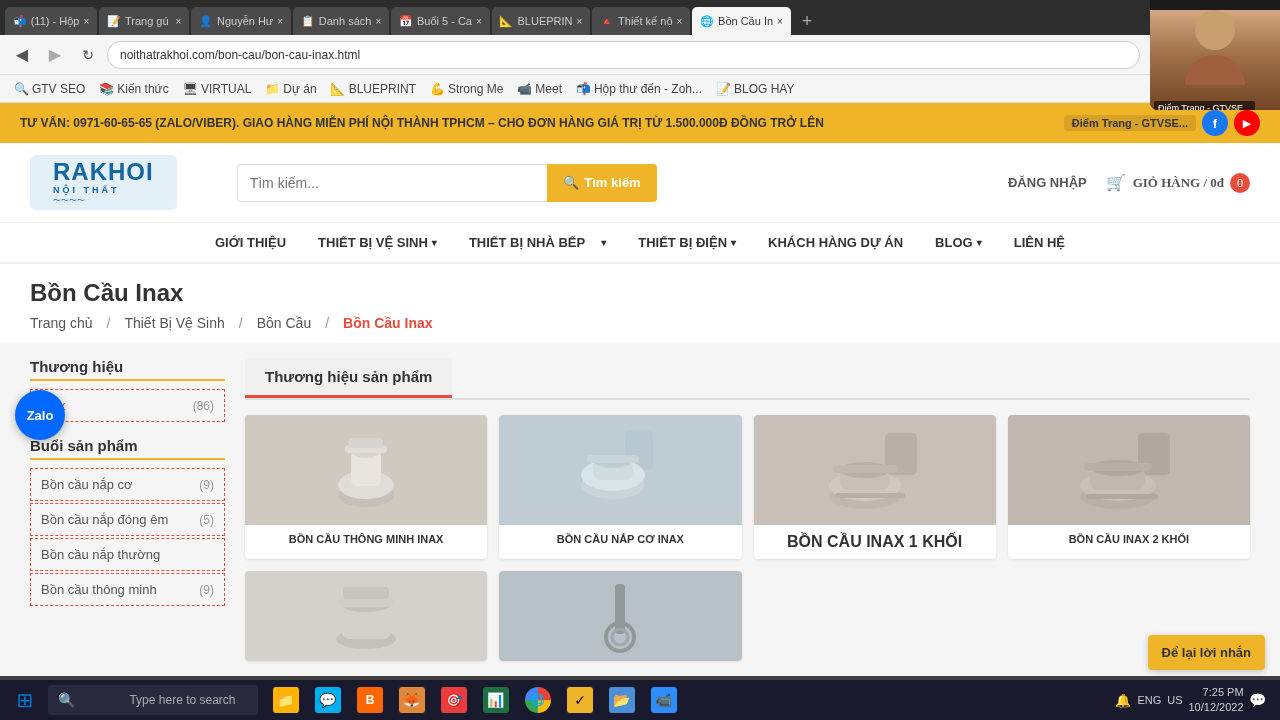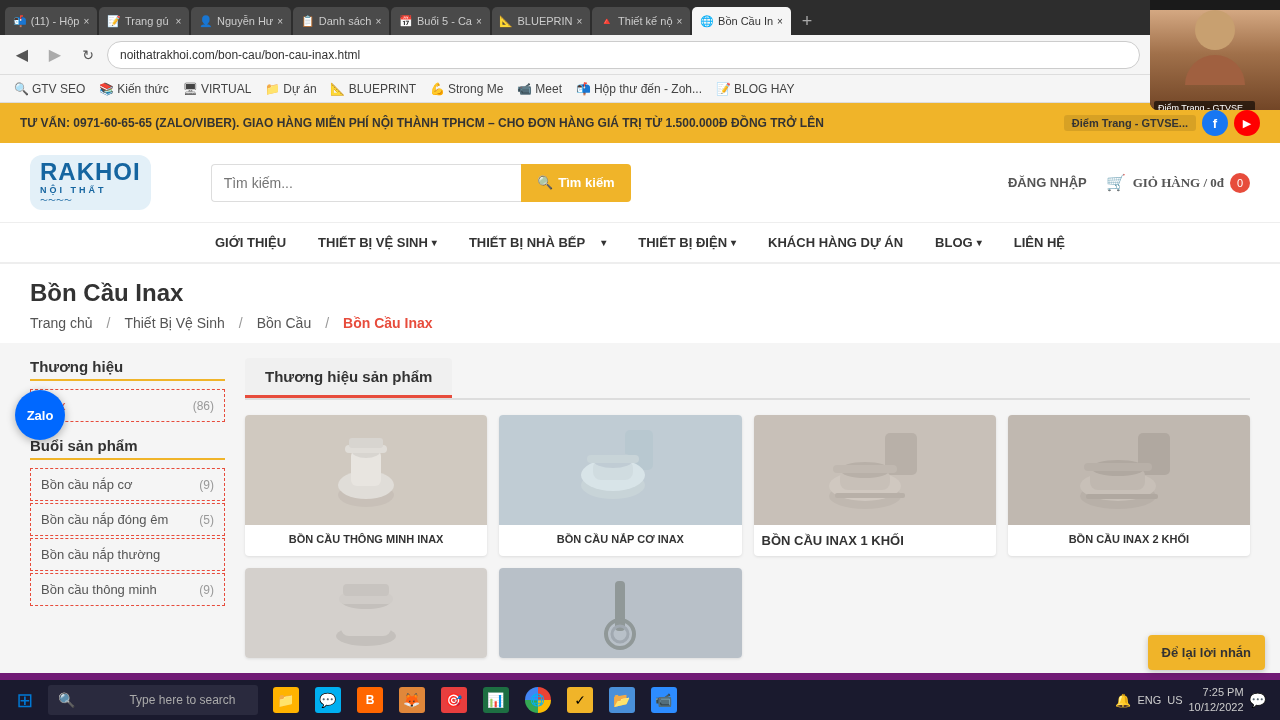--- a/index.html
+++ b/index.html
@@ -69,34 +69,34 @@
   <div style="display:flex;align-items:center;gap:3px;font-size:12px;color:#444;cursor:pointer;padding:2px 6px;border-radius:3px;white-space:nowrap;">📚 <span>Kiến thức</span></div>
   <div style="display:flex;align-items:center;gap:3px;font-size:12px;color:#444;cursor:pointer;padding:2px 6px;border-radius:3px;white-space:nowrap;">🖥 <span>VIRTUAL</span></div>
   <div style="display:flex;align-items:center;gap:3px;font-size:12px;color:#444;cursor:pointer;padding:2px 6px;border-radius:3px;white-space:nowrap;">📁 <span>Dự án</span></div>
   <div style="display:flex;align-items:center;gap:3px;font-size:12px;color:#444;cursor:pointer;padding:2px 6px;border-radius:3px;white-space:nowrap;">📐 <span>BLUEPRINT</span></div>
   <div style="display:flex;align-items:center;gap:3px;font-size:12px;color:#444;cursor:pointer;padding:2px 6px;border-radius:3px;white-space:nowrap;">💪 <span>Strong Me</span></div>
   <div style="display:flex;align-items:center;gap:3px;font-size:12px;color:#444;cursor:pointer;padding:2px 6px;border-radius:3px;white-space:nowrap;">📹 <span>Meet</span></div>
   <div style="display:flex;align-items:center;gap:3px;font-size:12px;color:#444;cursor:pointer;padding:2px 6px;border-radius:3px;white-space:nowrap;">📬 <span>Hộp thư đến - Zoh...</span></div>
   <div style="display:flex;align-items:center;gap:3px;font-size:12px;color:#444;cursor:pointer;padding:2px 6px;border-radius:3px;white-space:nowrap;">📝 <span>BLOG HAY</span></div>
 </div>
 
-<div style="height:calc(720px - 35px - 40px - 28px - 40px); overflow-y:auto; background:#701a75;">
+<div style="height:calc(720px - 35px - 40px - 28px - 40px); overflow-y:auto; background:#404040;">
 
   <div style="background:#f0b429;padding:7px 20px;display:flex;align-items:center;justify-content:space-between;">
     <span style="font-size:12px;font-weight:bold;color:#333;">TƯ VẤN: 0971-60-65-65 (ZALO/VIBER). GIAO HÀNG MIỄN PHÍ NỘI THÀNH TPHCM – CHO ĐƠN HÀNG GIÁ TRỊ TỪ 1.500.000Đ ĐỒNG TRỞ LÊN</span>
     <div style="display:flex;align-items:center;gap:6px;">
       <div style="font-size:11px;color:#333;font-weight:bold;background:rgba(0,0,0,0.1);padding:2px 8px;border-radius:3px;">Điểm Trang - GTVSE...</div>
       <div style="width:26px;height:26px;border-radius:50%;background:#1877f2;color:white;display:flex;align-items:center;justify-content:center;font-size:13px;font-weight:bold;">f</div>
       <div style="width:26px;height:26px;border-radius:50%;background:#ff0000;color:white;display:flex;align-items:center;justify-content:center;font-size:11px;">▶</div>
     </div>
   </div>
 
   <div style="display:flex;align-items:center;padding:12px 30px;gap:20px;background:white;border-bottom:1px solid #eee;">
     <div style="display:flex;flex-direction:column;align-items:flex-start;cursor:pointer;">
-      <div style="background:#e3f0f8;border-radius:12px;padding:4px 10px;">
+      <div style="background:#e3f0f8;border-radius:6px;padding:4px 23px;">
         <div style="font-size:24px;font-weight:900;color:#1565a0;letter-spacing:1px;line-height:1.1;">RAKHOI</div>
         <div style="font-size:9px;color:#1565a0;letter-spacing:3px;font-weight:bold;">NỘI THẤT</div>
         <div style="font-size:8px;color:#1565a0;">〜〜〜〜</div>
       </div>
     </div>
     <div style="flex:1;display:flex;max-width:420px;margin:0 40px;">
       <input type="text" style="flex: 1 1 0%; height: 38px; border-top: 1px solid rgb(221, 221, 221); border-bottom: 1px solid rgb(221, 221, 221); border-left: 1px solid rgb(221, 221, 221); border-image: initial; border-right: none; border-radius: 4px 0px 0px 4px; padding: 0px 12px; font-size: 14px; outline: none;" placeholder="Tìm kiếm...">
       <button style="height:38px;padding:0 16px;background:#f0b429;border:none;border-radius:0 4px 4px 0;cursor:pointer;color:white;font-size:13px;font-weight:bold;display:flex;align-items:center;gap:5px;">
         <span>🔍</span>
         <span>Tìm kiếm</span>
@@ -220,21 +220,21 @@
             <svg width="100" height="85" viewBox="0 0 100 85">
               <rect x="60" y="5" width="32" height="42" rx="5" fill="#b8b0a8"></rect>
               <ellipse cx="40" cy="68" rx="36" ry="13" fill="#c0b8b0"></ellipse>
               <ellipse cx="40" cy="58" rx="36" ry="15" fill="#d0c8c0"></ellipse>
               <rect x="15" y="42" width="50" height="20" rx="8" fill="#c8c0b8"></rect>
               <ellipse cx="40" cy="42" rx="25" ry="8" fill="#b8b0a8"></ellipse>
               <rect x="8" y="37" width="64" height="8" rx="4" fill="#c0b8b0"></rect>
               <rect x="10" y="65" width="70" height="5" rx="2" fill="#b8b0a8"></rect>
             </svg>
           </div>
-          <div style="padding:8px;font-size:13px;font-weight:bold;color:#333;text-transform:uppercase;">BỒN CẦU INAX 1 KHỐI</div>
+          <div style="padding:8px;font-size:16px;font-weight:bold;color:#333;text-align:center;text-transform:uppercase;">BỒN CẦU INAX 1 KHỐI</div>
         </div>
 
         <div style="background:white;border-radius:4px;overflow:hidden;cursor:pointer;box-shadow:0 1px 3px rgba(0,0,0,0.1);">
           <div style="width:100%;height:110px;background:#c0b8b0;display:flex;align-items:center;justify-content:center;">
             <svg width="105" height="85" viewBox="0 0 105 85">
               <rect x="62" y="5" width="32" height="42" rx="5" fill="#b0a8a0"></rect>
               <ellipse cx="42" cy="68" rx="38" ry="13" fill="#b8b0a8"></ellipse>
               <ellipse cx="42" cy="58" rx="38" ry="15" fill="#c8c0b8"></ellipse>
               <rect x="14" y="40" width="55" height="22" rx="8" fill="#c0b8b0"></rect>
               <ellipse cx="42" cy="40" rx="27" ry="8" fill="#b0a8a0"></ellipse>

